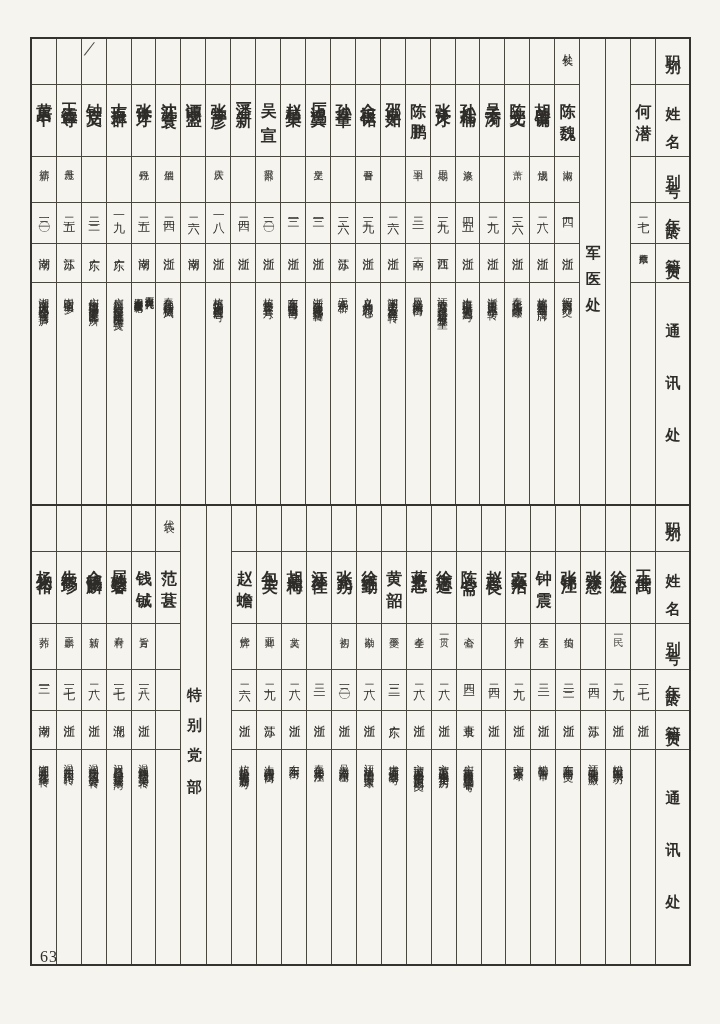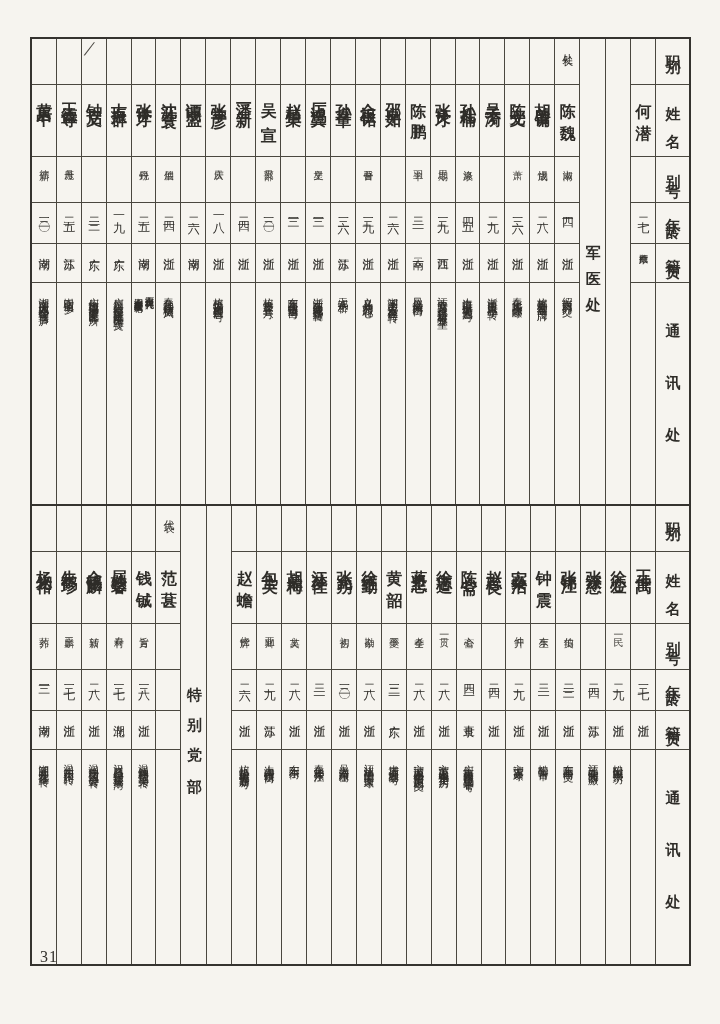--- a/index.html
+++ b/index.html
@@ -1107,14 +1107,14 @@
           </div>
           <div class="cell r6">
             <div class="addr-wrap">
               <span class="vt addr-text">湘阴三井头县宝华转</span>
             </div>
           </div>
         </div>
       </div>
   </div>
   <div class="slash">/</div>
-  <div class="pagenum">31</div>
+  <div class="pagenum">63</div>
 </div>
 
 </body></html>

